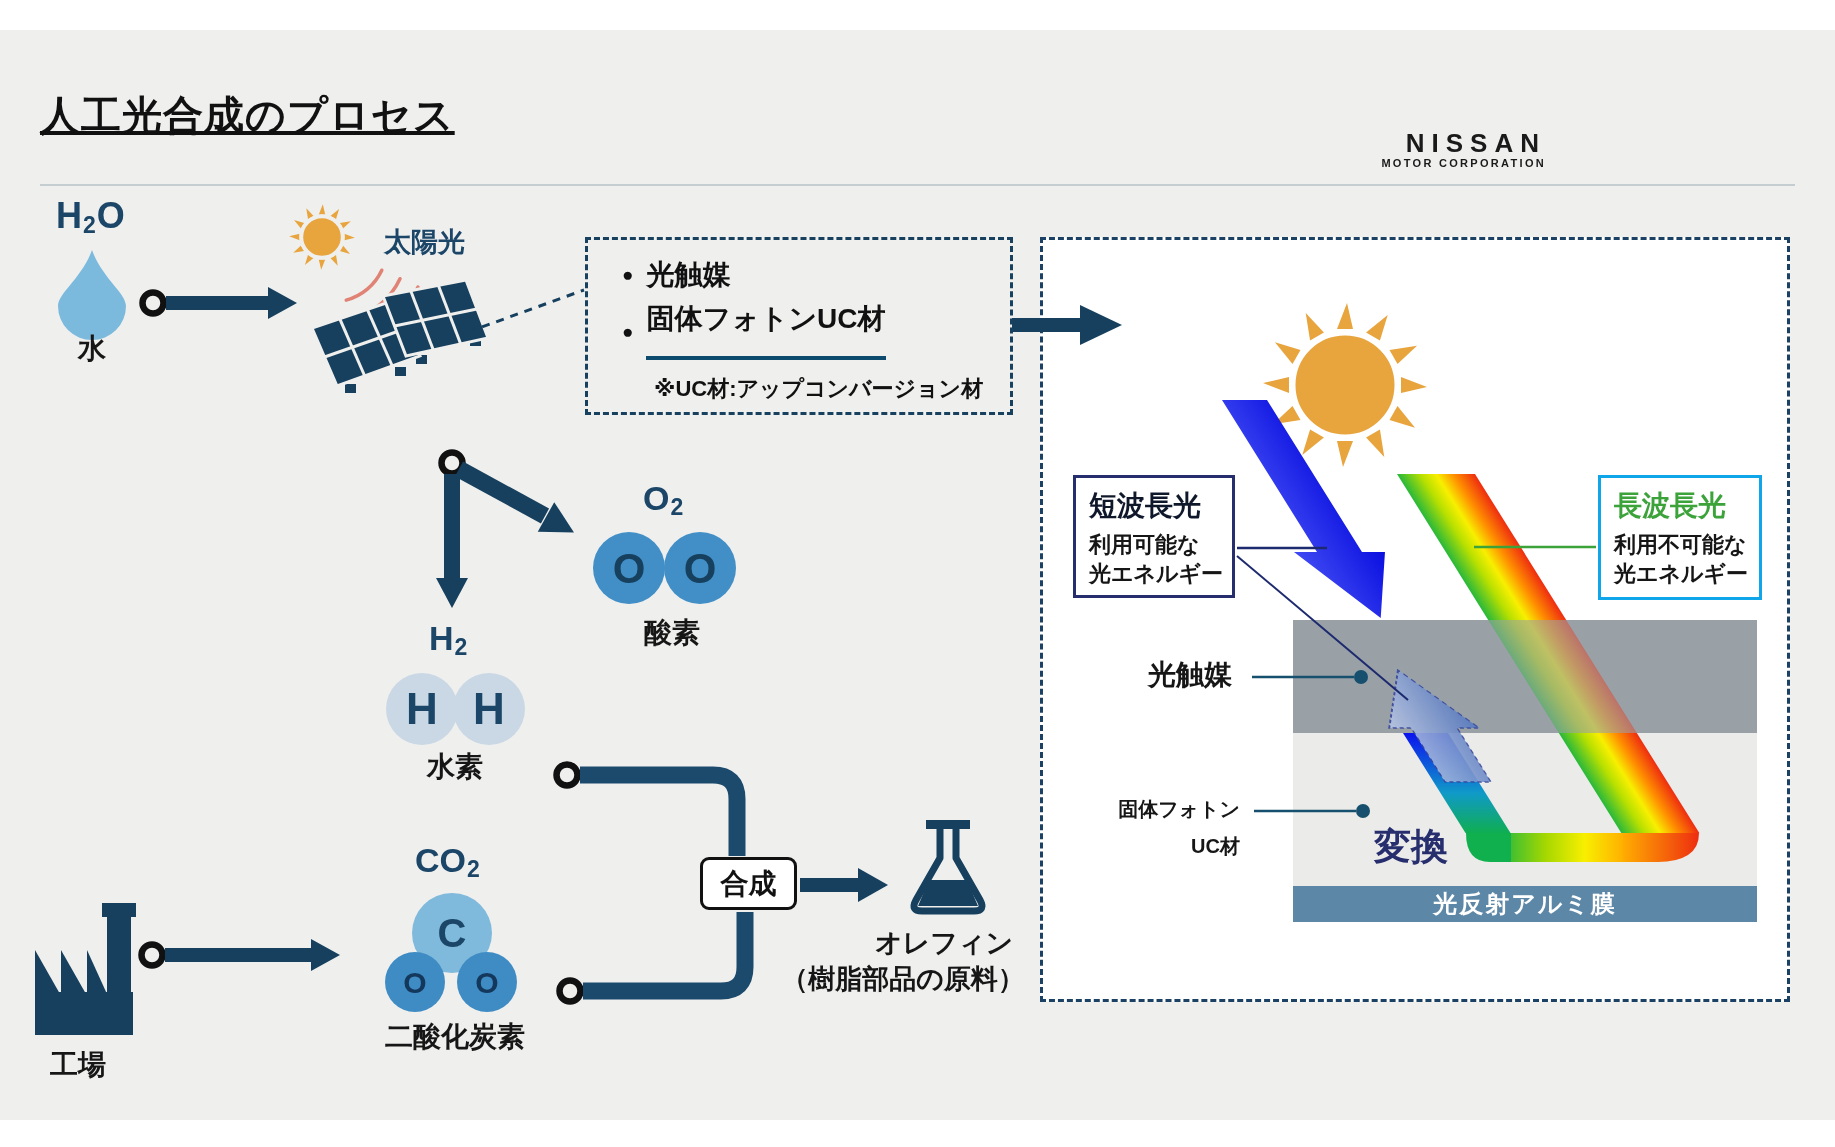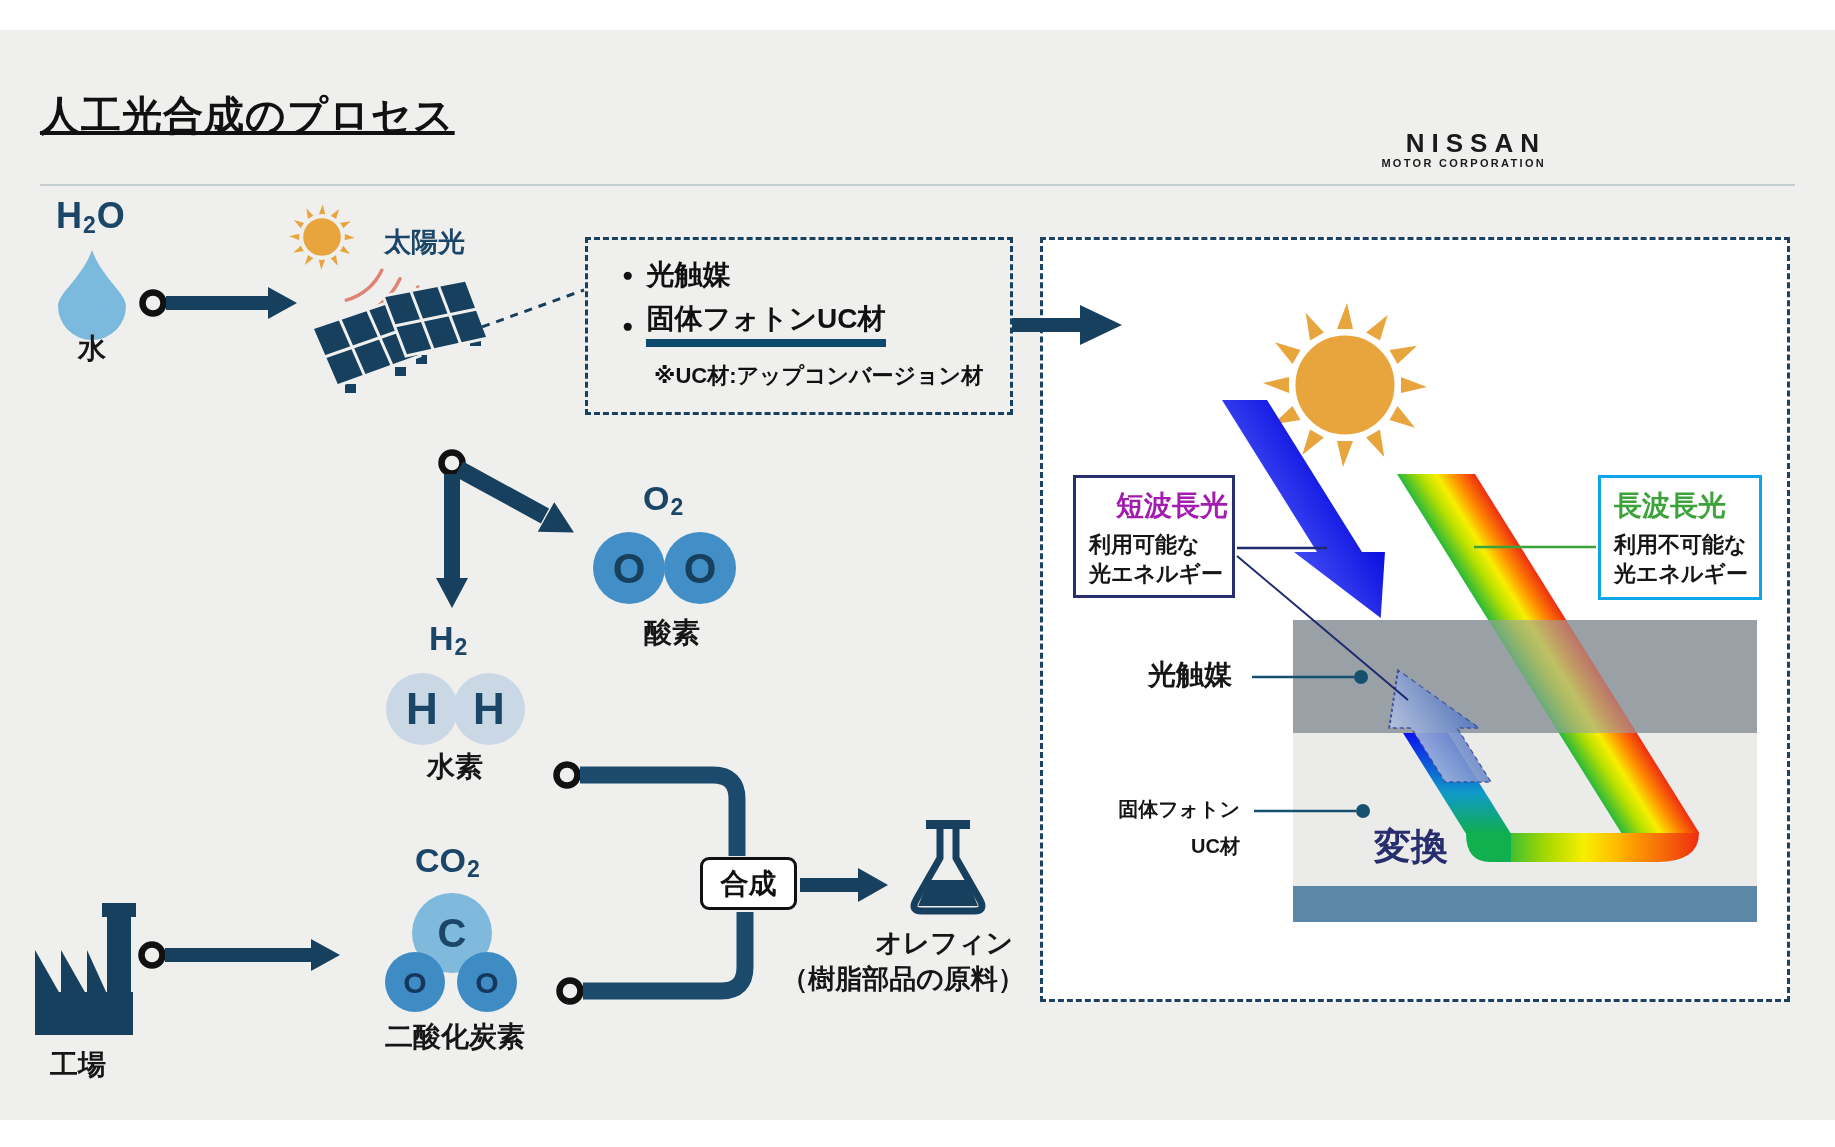--- a/index.html
+++ b/index.html
@@ -18,35 +18,35 @@
   .formula{font-weight:800;color:#1b4668;font-size:36px;line-height:36px;}
   .formula .sub{font-size:23px;position:relative;top:5px;margin:0 1px;}
   .jp{font-weight:800;color:#161616;font-size:28px;line-height:30px;}
   .jp-navy{font-weight:800;color:#1b4668;font-size:27px;}
 
   .mat-box{left:585px;top:237px;width:428px;height:178px;border:3px dashed #17415f;box-sizing:border-box;
            padding:20px 0 0 34px;}
   .mat-row{display:flex;align-items:center;gap:13px;margin-bottom:14px;}
   .mat-bullet{font-size:19px;color:#111;line-height:30px;}
   .mat-label{font-size:28px;font-weight:800;color:#111;line-height:30px;}
-  .mat-label.ul{border-bottom:8px solid #0c4a6e;padding-bottom:5px;}
+  .mat-label.ul{border-bottom:4px solid #0c4a6e;padding-bottom:22px;}
   .mat-note{margin:8px 0 0 32px;font-size:22px;font-weight:800;color:#111;}
 
   .syn-box{left:700px;top:857px;width:97px;height:53px;background:#fff;border:3.5px solid #111;
            border-radius:9px;box-sizing:border-box;display:flex;align-items:center;justify-content:center;
            font-size:28px;font-weight:800;color:#111;z-index:3;}
 
   .panel-bg{left:1040px;top:237px;width:750px;height:765px;background:#ffffff;
             border:3px dashed #1b4264;box-sizing:border-box;z-index:0;}
 
   .wave-box{width:162px;box-sizing:border-box;background:#fff;padding:12px 0 12px 13px;z-index:2;}
   .wave-box .wt{font-size:28px;font-weight:800;margin-bottom:8px;line-height:32px;}
   .wave-box .wl{font-size:22px;font-weight:700;color:#161616;line-height:29px;}
   .short-box{left:1073px;top:475px;height:123px;border:3px solid #272e6d;}
-  .short-box .wt{color:#a21caf;margin-left:27px;}
+  .short-box .wt{color:#0f172a;}
   .long-box{left:1598px;top:475px;width:164px;height:125px;border:3px solid #0ea5e9;}
   .long-box .wt{color:#3ca23a;}
 
   .uc-label{left:1080px;top:791px;width:160px;text-align:right;font-size:20px;font-weight:800;
             color:#161616;line-height:37px;}
   .conv{left:1374px;top:822px;font-size:37px;font-weight:900;color:#272e6d;}
   .film-label{left:1293px;top:886px;width:464px;height:36px;display:flex;align-items:center;
               justify-content:center;color:#fff;font-size:24px;font-weight:800;letter-spacing:2px;z-index:2;}
   svg.layer{position:absolute;left:0;top:0;z-index:1;}
   .z2{z-index:2;}
@@ -334,13 +334,14 @@
 
   <div class="abs jp z2" style="left:1148px;top:660px;">光触媒</div>
 
   <div class="abs uc-label z2">
     <div>固体フォトン</div>
     <div>UC材</div>
   </div>
 
   <div class="abs conv z2">変換</div>
 
+  <div class="abs film-label">光反射アルミ膜</div>
 </div>
 
 </body></html>

